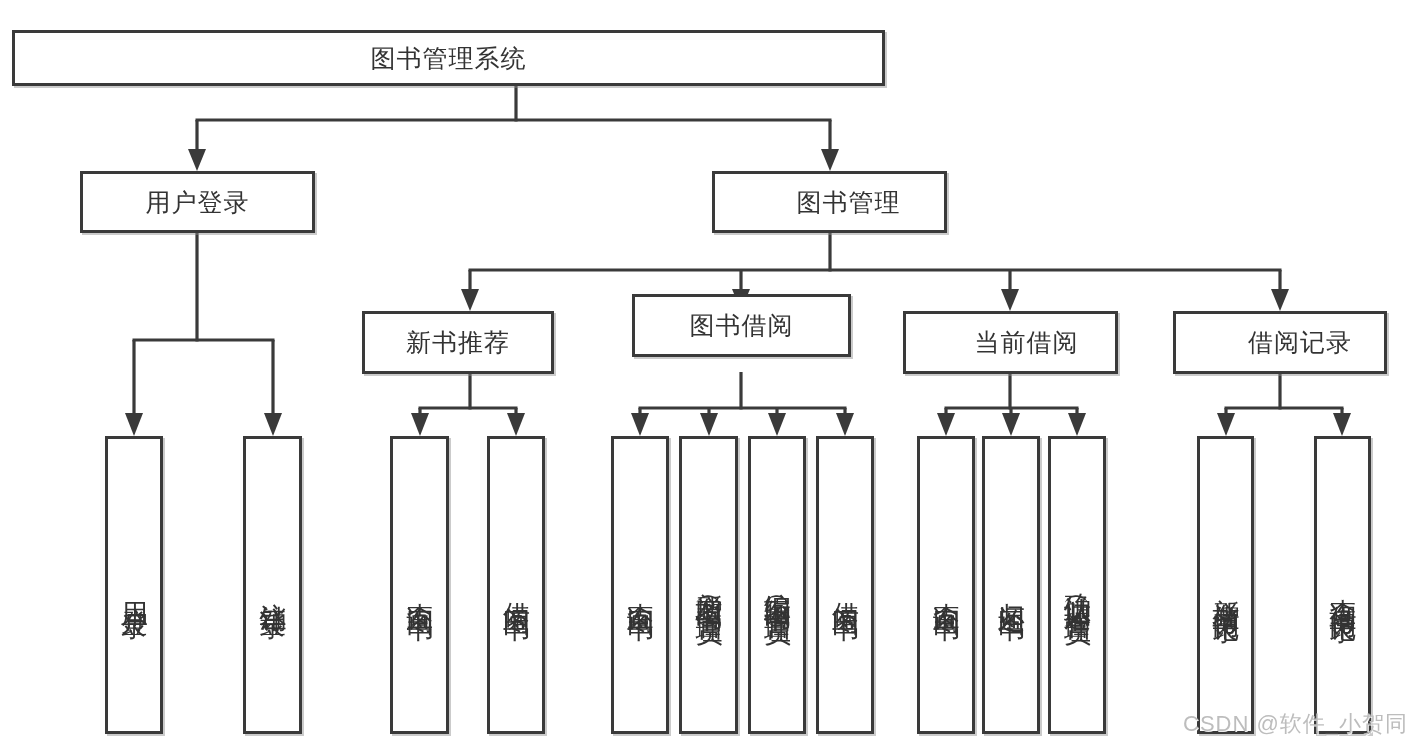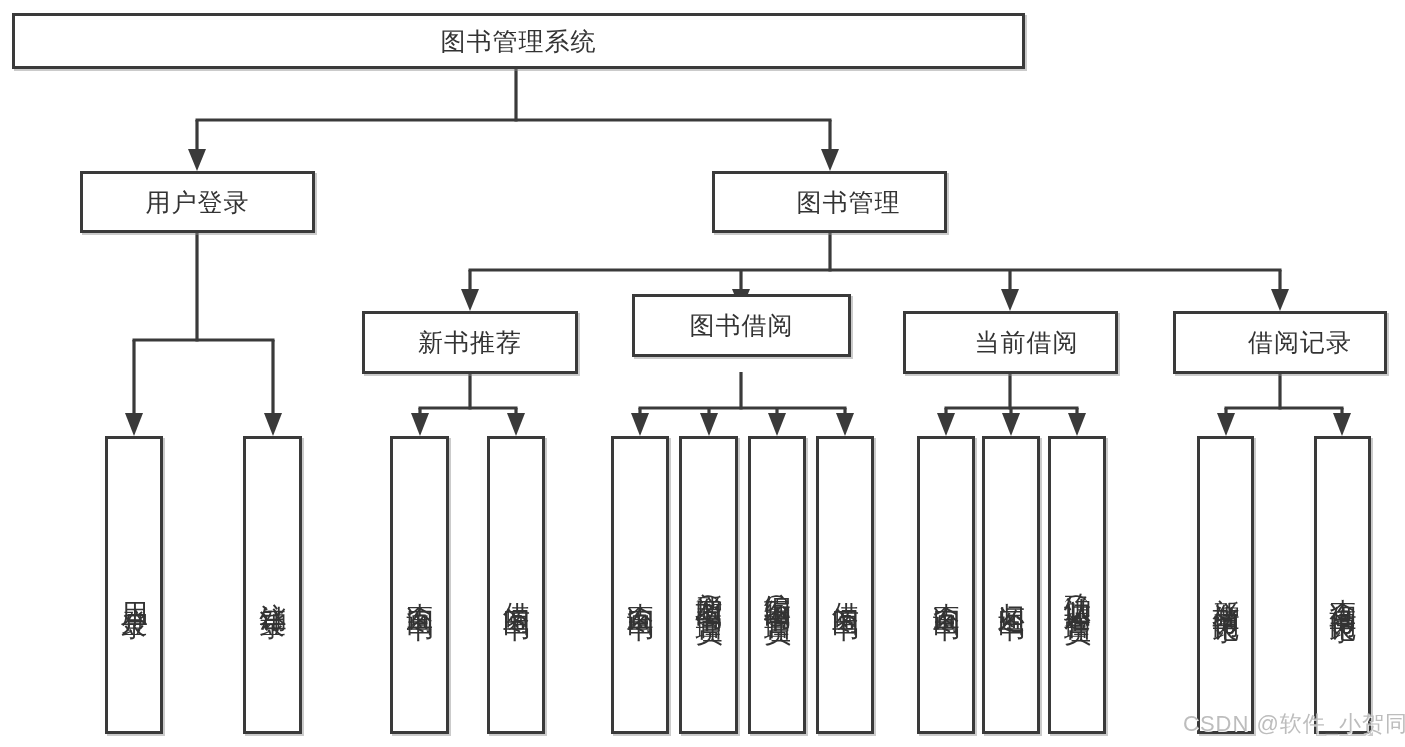--- a/index.html
+++ b/index.html
@@ -134,26 +134,26 @@
     <g>
       <line class="cl" x1="1280" y1="372" x2="1280" y2="409.5"></line>
       <line class="cl" x1="1224.5" y1="408" x2="1343.5" y2="408"></line>
       <line class="cl" x1="1226" y1="408" x2="1226" y2="416"></line>
       <line class="cl" x1="1342" y1="408" x2="1342" y2="416"></line>
       <polygon class="ca" points="1217,413 1235,413 1226,436"></polygon>
       <polygon class="ca" points="1333,413 1351,413 1342,436"></polygon>
     </g>
   </svg>
 
-  <div class="box" style="left:12px; top:13px; width:1013px; height:56px;">图书管理系统</div>
+  <div class="box" style="left:12px; top:30px; width:873px; height:56px;">图书管理系统</div>
 
   <div class="box" style="left:80px; top:171px; width:235px; height:62px;">用户登录</div>
   <div class="box" style="left:712px; top:171px; width:235px; height:62px;padding-left:38px;">图书管理</div>
 
-  <div class="box" style="left:362px; top:311px; width:216px; height:63px;">新书推荐</div>
+  <div class="box" style="left:362px; top:311px; width:192px; height:63px;">新书推荐</div>
   <div class="box" style="left:632px; top:294px; width:219px; height:63px;">图书借阅</div>
   <div class="box" style="left:903px; top:311px; width:215px; height:63px;padding-left:32px;">当前借阅</div>
   <div class="box" style="left:1173px; top:311px; width:214px; height:63px;padding-left:40px;">借阅记录</div>
 
   <div class="box leaf" style="left:105px; top:436px; width:58px; height:298px;">用户登录</div>
   <div class="box leaf" style="left:243px; top:436px; width:59px; height:298px;">注销登录</div>
 
   <div class="box leaf" style="left:390px; top:436px; width:59px; height:298px;">查询图书</div>
   <div class="box leaf" style="left:487px; top:436px; width:58px; height:298px;">借阅图书</div>
 

